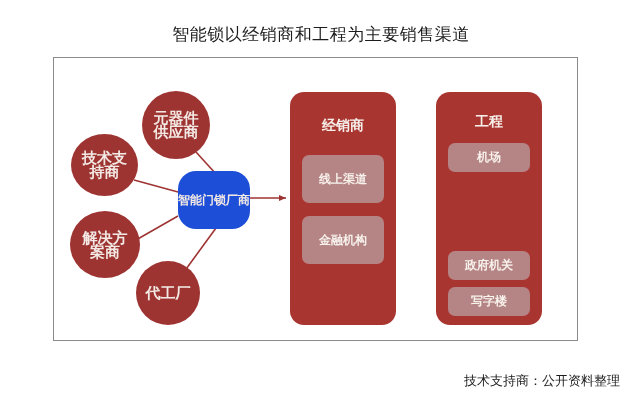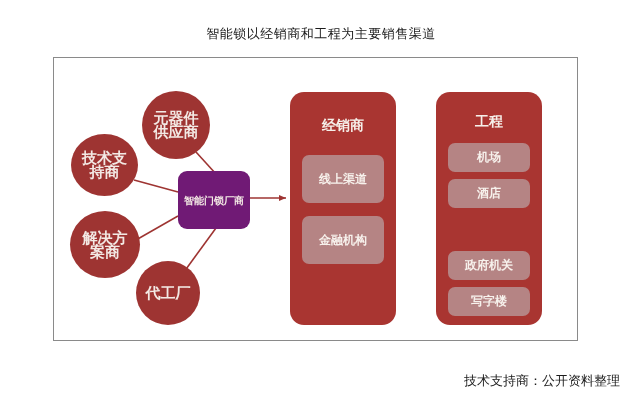--- a/index.html
+++ b/index.html
@@ -13,21 +13,21 @@
     position: relative;
     font-family: "DejaVu Sans", "Liberation Sans", sans-serif;
     overflow: hidden;
   }
   #page-title {
     position: absolute;
     left: 0;
     top: 24px;
     width: 642px;
     text-align: center;
-    font-size: 13px;
+    font-size: 17px;
     line-height: 20px;
     color: #1c1c1c;
     letter-spacing: 0.5px;
     white-space: nowrap;
   }
   #diagram-frame {
     position: absolute;
     left: 53px;
     top: 57px;
     width: 525px;
@@ -76,28 +76,28 @@
   #node-tech       { left: 71px;  top: 134px; width: 67px; height: 62px; }
   #node-solution   { left: 70px;  top: 211px; width: 70px; height: 67px; }
   #node-oem        { left: 136px; top: 261px; width: 64px; height: 64px; }
 
   #node-maker {
     position: absolute;
     left: 178px;
     top: 171px;
     width: 72px;
     height: 58px;
-    border-radius: 9px;
-    background: #701a75;
+    border-radius: 18px;
+    background: #1d4ed8;
     color: #f3e9e4;
     display: flex;
     align-items: center;
     justify-content: center;
     text-align: center;
-    font-size: 10px;
+    font-size: 12px;
     line-height: 15px;
     font-weight: bold;
     box-sizing: border-box;
   }
 
   
   .channel-column {
     position: absolute;
     top: 92px;
     width: 106px;
@@ -190,18 +190,17 @@
 
 <div class="channel-column" id="column-dealer">
   <div class="column-title">经销商</div>
   <div class="pill pill-0">线上渠道</div>
   <div class="pill pill-1">金融机构</div>
 </div>
 
 <div class="channel-column" id="column-project">
   <div class="column-title">工程</div>
   <div class="pill pill-0">机场</div>
-  <div class="pill pill-1">酒店</div>
   <div class="pill pill-3">政府机关</div>
   <div class="pill pill-4">写字楼</div>
 </div>
 
 <div id="source-note">技术支持商：公开资料整理</div>
 
 </body></html>

